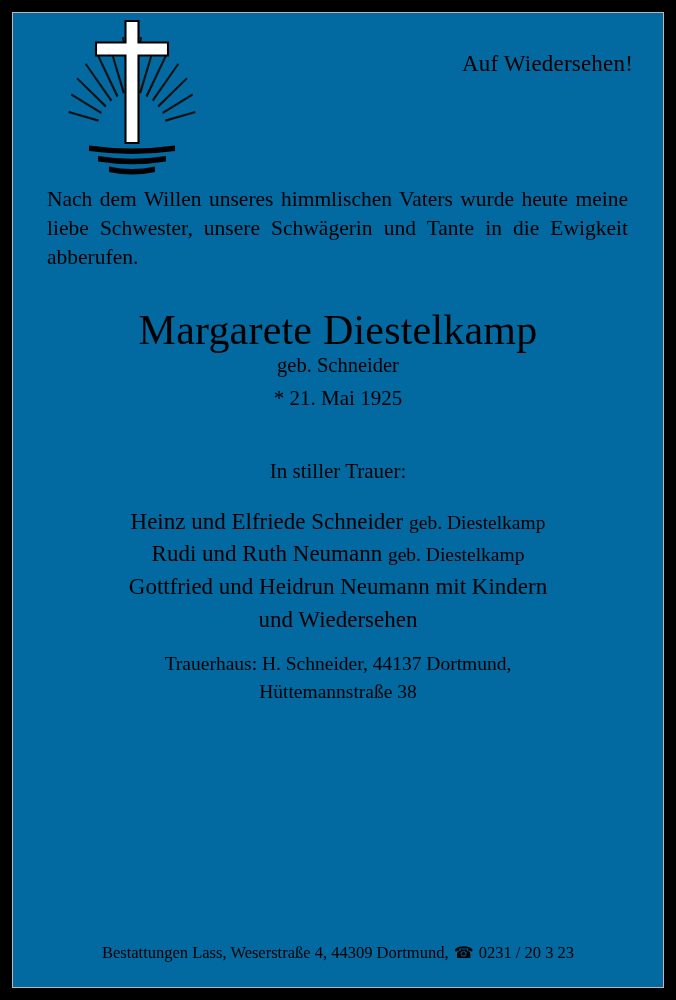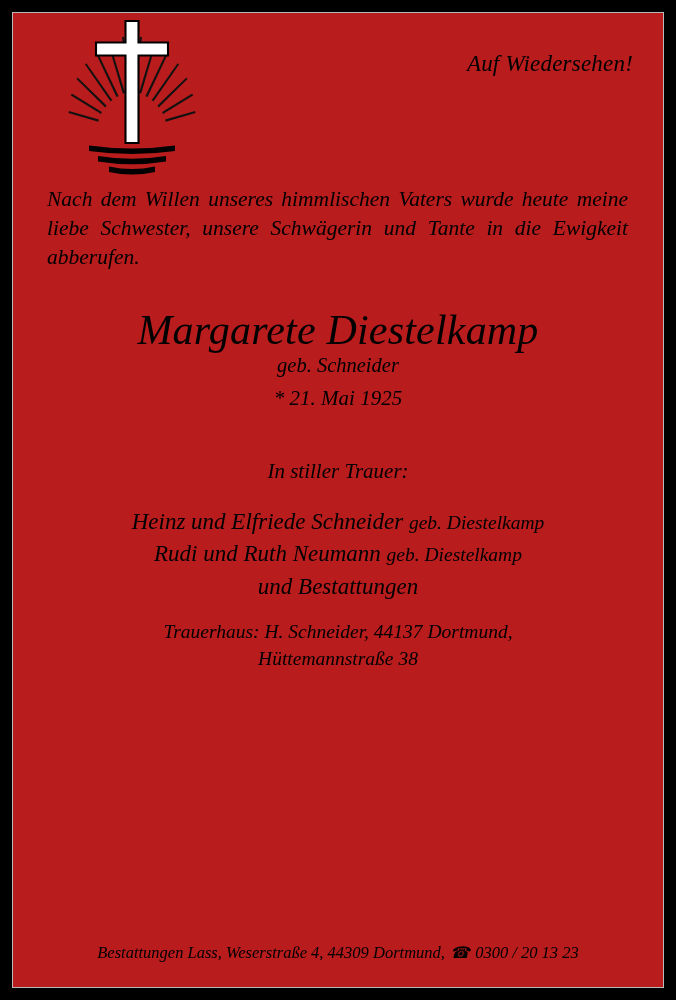--- a/index.html
+++ b/index.html
@@ -20,25 +20,24 @@
     box-sizing: border-box;
     width: 676px;
     height: 1000px;
     background: #000000;
     padding: 12px;
   }
   .sheet {
     box-sizing: border-box;
     width: 100%;
     height: 100%;
-    background: #b91c1c;
+    background: #0369a1;
     border: 1px solid #b9b9b9;
     position: relative;
     padding: 0 22px;
-    font-style: italic;
   }
 
   
   .header {
     position: relative;
     height: 172px;
   }
   .emblem {
     position: absolute;
     left: 32px;
@@ -193,30 +192,33 @@
     <div class="mourners">
       <div class="mourner-line">
         <span>Heinz und Elfriede Schneider</span>
         <span class="suffix">geb. Diestelkamp</span>
       </div>
       <div class="mourner-line">
         <span>Rudi und Ruth Neumann</span>
         <span class="suffix">geb. Diestelkamp</span>
       </div>
       <div class="mourner-line">
-        <span>und Bestattungen</span>
+        <span>Gottfried und Heidrun Neumann mit Kindern</span>
+      </div>
+      <div class="mourner-line">
+        <span>und Wiedersehen</span>
       </div>
     </div>
 
     <div class="trauerhaus">
       <div>Trauerhaus: H. Schneider, 44137 Dortmund,</div>
       <div>Hüttemannstraße 38</div>
     </div>
 
 
     <div class="footer">
       <span>Bestattungen Lass, Weserstraße 4, 44309 Dortmund,</span>
       <span class="phone-icon">☎</span>
-      <span>0300 / 20 13 23</span>
+      <span>0231 / 20 3 23</span>
     </div>
 
   </div>
 </div>
 
 </body></html>

